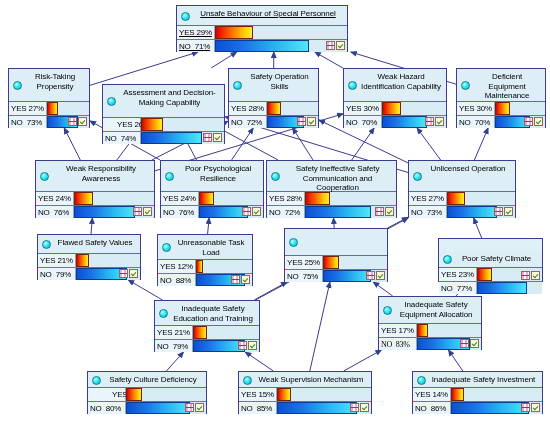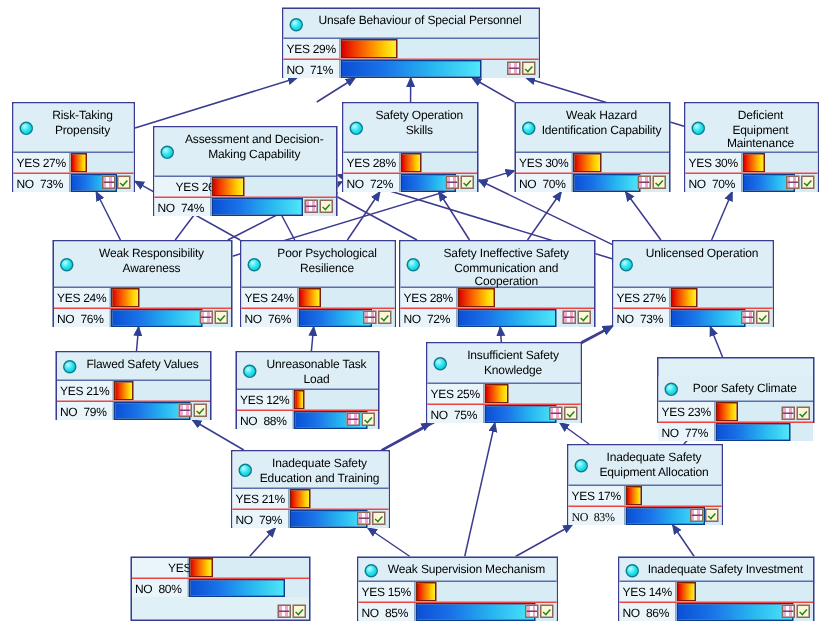--- a/index.html
+++ b/index.html
@@ -174,21 +174,21 @@
         <line x1="455.9" y1="296.0" x2="469.4" y2="282.0" marker-end="url(#arrow)"></line>
         <line x1="392.7" y1="296.0" x2="373.3" y2="282.0" marker-end="url(#arrow)"></line>
         <line x1="166.4" y1="371.0" x2="183.5" y2="352.0" marker-end="url(#arrow)"></line>
         <line x1="273.3" y1="371.0" x2="245.3" y2="352.0" marker-end="url(#arrow)"></line>
         <line x1="309.8" y1="371.0" x2="329.9" y2="282.0" marker-end="url(#arrow)"></line>
         <line x1="343.7" y1="371.0" x2="381.4" y2="350.0" marker-end="url(#arrow)"></line>
         <line x1="462.8" y1="371.0" x2="448.5" y2="350.0" marker-end="url(#arrow)"></line>
       </g>
   </svg>
   <div id="nodes">
-      <div class="node" style="left: 188px; top: 5px; width: 172px; height: 47px;">
+      <div class="node" style="left: 176px; top: 5px; width: 172px; height: 47px; text-decoration: underline;">
         <div class="node-title" style="height: 20px;"><span class="node-led"></span><span>Unsafe Behaviour of Special Personnel</span></div>
         <div class="state-row">
           <div class="state-label" style="width: 38px;">YES 29%</div>
           <div class="bar-track">
             <div class="bar-fill yes" style="width: 29%;"></div>
           </div>
         </div>
         <div class="state-row second">
           <div class="state-label" style="width: 38px;">NO  71%</div>
           <div class="bar-track">
@@ -403,21 +403,21 @@
           <div class="bar-track">
             <div class="bar-fill no" style="width: 88%;"></div>
           </div>
         </div>
         <div class="node-icons">
           <span class="ic tbl"></span>
           <span class="ic chk"></span>
         </div>
       </div>
       <div class="node" style="left: 284px; top: 228px; width: 104px; height: 54px;">
-        <div class="node-title" style="height: 27px;"><span class="node-led"></span><span>Insufficient Safety Knowledge</span></div>
+        <div class="node-title" style="height: 27px;"><span class="node-led"></span></div>
         <div class="state-row">
           <div class="state-label" style="width: 38px;">YES 25%</div>
           <div class="bar-track">
             <div class="bar-fill yes" style="width: 25%;"></div>
           </div>
         </div>
         <div class="state-row second">
           <div class="state-label" style="width: 38px;">NO  75%</div>
           <div class="bar-track">
             <div class="bar-fill no" style="width: 75%;"></div>
@@ -479,20 +479,21 @@
           <div class="bar-track">
             <div class="bar-fill no" style="width: 83%;"></div>
           </div>
         </div>
         <div class="node-icons">
           <span class="ic tbl"></span>
           <span class="ic chk"></span>
         </div>
       </div>
       <div class="node" style="left: 87px; top: 371px; width: 120px; height: 43px;">
+        <div class="node-title" style="height: 16px;"><span class="node-led"></span><span>Safety Culture Deficiency</span></div>
         <div class="state-row">
           <div class="state-label" style="width: 38px; padding-left: 24px;">YES 20%</div>
           <div class="bar-track">
             <div class="bar-fill yes" style="width: 20%;"></div>
           </div>
         </div>
         <div class="state-row second">
           <div class="state-label" style="width: 38px;">NO  80%</div>
           <div class="bar-track">
             <div class="bar-fill no" style="width: 80%;"></div>

